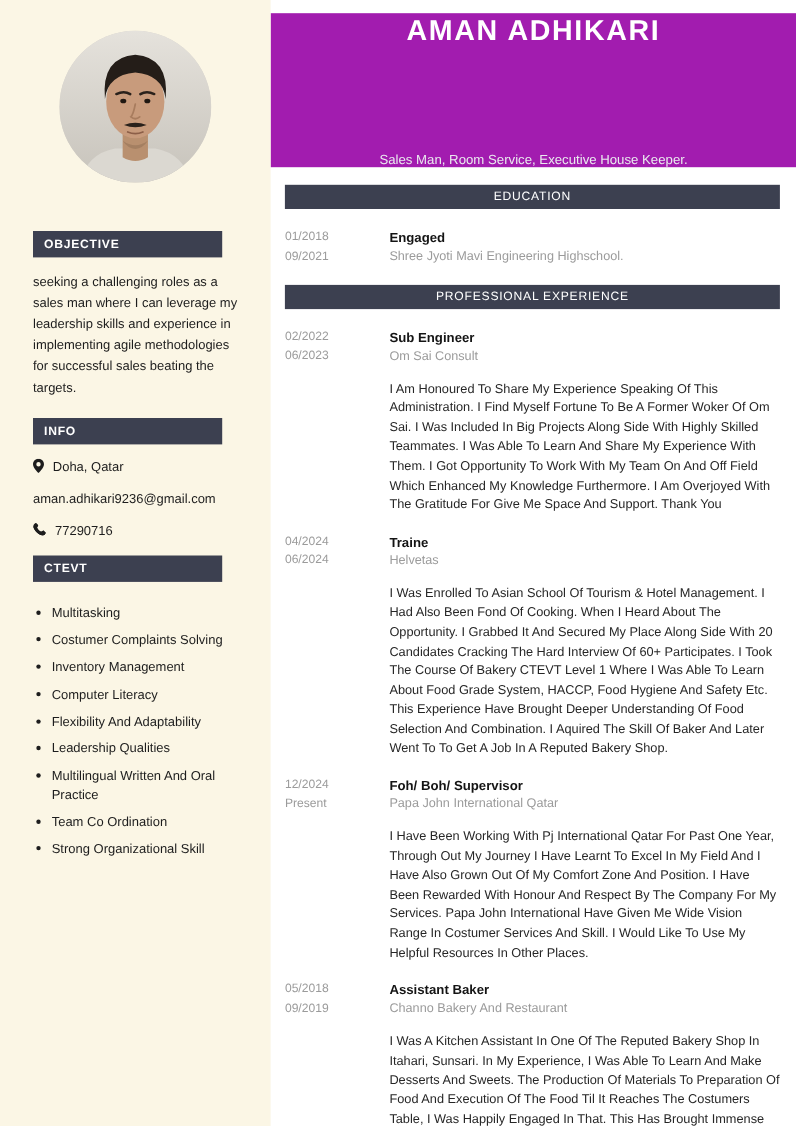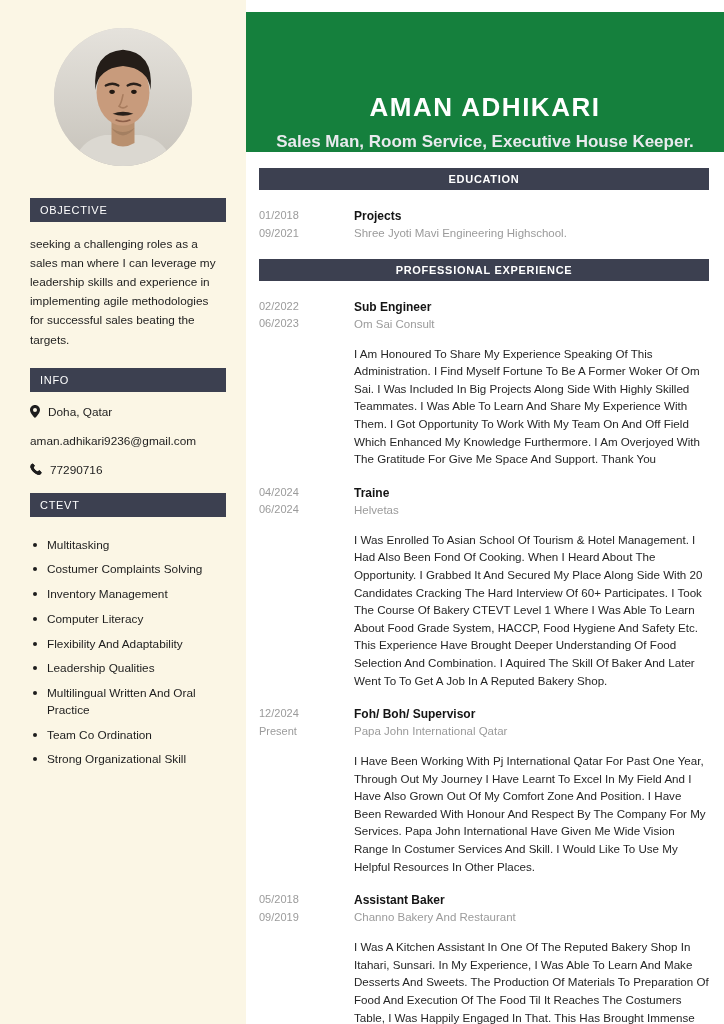--- a/index.html
+++ b/index.html
@@ -23,26 +23,27 @@
   .photo-wrap {
     width:138px; height:138px;
     margin:28px auto 0 auto;
     border-radius:50%;
     overflow:hidden;
     background:#d6d2ca;
   }
   .photo-wrap svg { display:block; }
   .side-inner { padding:32px 28px 0 30px; }
   .side-banner {
-    width:196px;
+    width:172px;
     background:#3c4050;
     color:#ffffff;
-    font-size:11px; font-weight:normal; letter-spacing:0.7px;
+    font-size:11px; font-weight:bold; letter-spacing:0.7px;
     padding:6px 10px;
     margin-bottom:13px;
+    margin-top:12px;
   }
   .objective-text {
     font-size:11.8px; line-height:1.62; color:#1d1d1d;
     margin-bottom:18px;
   }
   .info-list { margin-bottom:16px; }
   .info-row {
     display:flex; gap:8px;
     font-size:11.8px; color:#1d1d1d;
     margin-bottom:15px;
@@ -60,42 +61,42 @@
     content:"";
     position:absolute; left:3px; top:6px;
     width:4px; height:4px; border-radius:50%;
     background:#1d1d1d;
   }
 
   
   .main { margin-left:246px; height:100%; }
   .top-strip { height:12px; background:#ffffff; }
   .header-block {
-    background:#15803d;
+    background:#a21caf;
     height:140px;
     display:flex; flex-direction:column;
-    justify-content:flex-end; align-items:center;
+    justify-content:space-between; align-items:center;
     text-align:center;
     padding:0 20px;
   }
   .header-block h1 {
     color:#ffffff;
     font-size:26px; font-weight:800; letter-spacing:1.5px;
     margin-bottom:9px;
   }
   .header-block .subtitle {
     color:#e9eaee;
-    font-size:17px; font-weight:700;
+    font-size:12px; font-weight:400;
   }
   .content { padding:16px 15px 0 13px; }
   .section-banner {
     background:#3c4050;
     color:#ffffff;
     text-align:center;
-    font-size:11px; font-weight:bold; letter-spacing:0.7px;
+    font-size:11px; font-weight:normal; letter-spacing:0.7px;
     padding:5px 0;
     margin-bottom:17px;
   }
   .entry { display:flex; margin-bottom:16px;gap:28px; }
   .entry-dates {
     width:58px; flex-shrink:0; margin-right:9px;
     font-size:11px; color:#9b9b9b; line-height:1.6;
   }
   .entry-body { flex:1; min-width:0; }
   .entry-title { font-size:12px; font-weight:bold; color:#141414; line-height:1.5; }
@@ -191,21 +192,21 @@
     <div class="content">
 
       <div class="section-banner">EDUCATION</div>
 
       <div class="entry">
         <div class="entry-dates">
           <div>01/2018</div>
           <div>09/2021</div>
         </div>
         <div class="entry-body">
-          <div class="entry-title">Projects</div>
+          <div class="entry-title">Engaged</div>
           <div class="entry-org">Shree Jyoti Mavi Engineering Highschool.</div>
         </div>
       </div>
 
       <div class="section-banner">PROFESSIONAL EXPERIENCE</div>
 
       <div class="entry">
         <div class="entry-dates">
           <div>02/2022</div>
           <div>06/2023</div>

